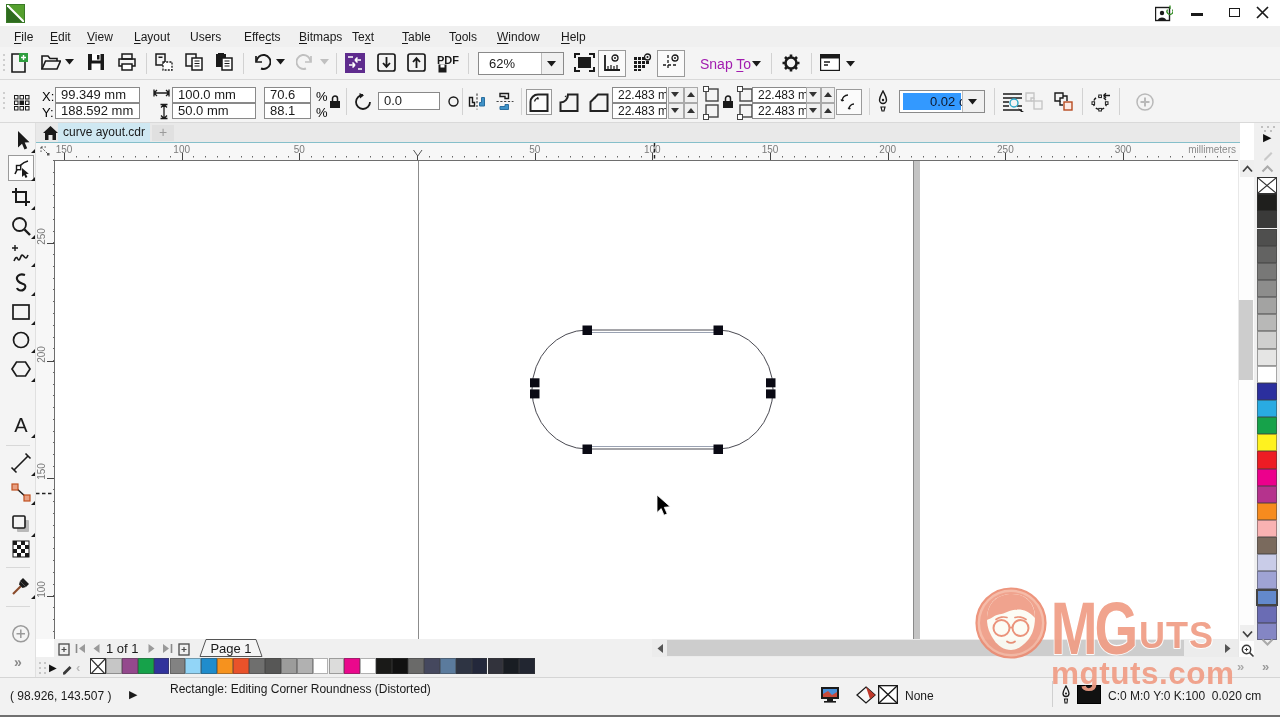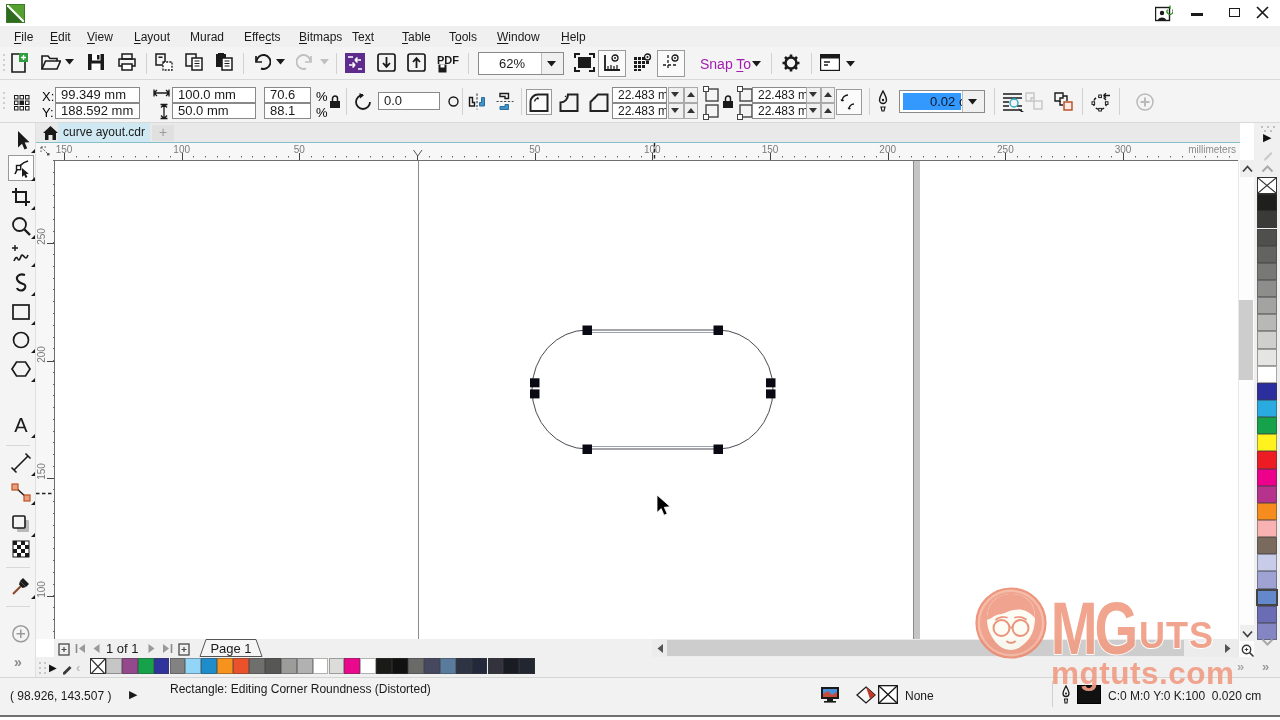--- a/index.html
+++ b/index.html
@@ -74,21 +74,21 @@
     <div class="abs" style="left:1229px;top:8px;width:11px;height:9px;border:1.6px solid #1a1a1a"></div>
     <svg class="abs" style="left:1256px;top:6px" width="13" height="13">
       <path d="M1 1 L12 12 M12 1 L1 12" stroke="#1a1a1a" stroke-width="1.7"></path>
     </svg>
   </div>
   <div class="menubar">
     <span class="mi" style="left:14px"><u>F</u>ile</span>
     <span class="mi" style="left:50px"><u>E</u>dit</span>
     <span class="mi" style="left:87px"><u>V</u>iew</span>
     <span class="mi" style="left:134px"><u>L</u>ayout</span>
-    <span class="mi" style="left:190px">Murad</span>
+    <span class="mi" style="left:190px">Users</span>
     <span class="mi" style="left:244px">Effe<u>c</u>ts</span>
     <span class="mi" style="left:299px"><u>B</u>itmaps</span>
     <span class="mi" style="left:352px">Te<u>x</u>t</span>
     <span class="mi" style="left:402px"><u>T</u>able</span>
     <span class="mi" style="left:449px">T<u>o</u>ols</span>
     <span class="mi" style="left:497px"><u>W</u>indow</span>
     <span class="mi" style="left:561px"><u>H</u>elp</span>
   </div>
   <div class="toolbar" id="toolbar">
 <svg class="abs" style="left:2px;top:6px" width="6" height="21">
@@ -169,21 +169,21 @@
         <rect x="1" y="1" width="17" height="17" rx="2" fill="none" stroke="#1a1a1a" stroke-width="1.7"></rect>
         <path d="M9.5 15 L9.5 6 M6 9 L9.5 5.2 L13 9" fill="none" stroke="#1a1a1a" stroke-width="1.8"></path>
       </svg>
 <span class="abs" style="left:437px;top:7px;font-size:11px;font-weight:bold;color:#1a1a1a;letter-spacing:0px">PDF</span>
 <svg class="abs" style="left:438px;top:17px" width="9" height="9">
         <rect x="0.5" y="0.5" width="8" height="8" fill="#1a1a1a"></rect>
         <rect x="2.5" y="0.5" width="4" height="3" fill="#fff"></rect>
       </svg>
 <div class="vsep" style="left:468px;top:6px;height:21px"></div>
 <div class="abs" style="left:478px;top:5px;width:86px;height:23px;background:#fff;border:1px solid #8a8a8a"></div>
-<span class="abs" style="left:499px;top:9px;font-size:13px;color:#1a1a1a">62%</span>
+<span class="abs" style="left:489px;top:9px;font-size:13px;color:#1a1a1a">62%</span>
 <div class="abs" style="left:541px;top:6px;width:22px;height:21px;background:#f0f0f0;border-left:1px solid #bbb"></div>
 <svg class="abs" style="left:547px;top:14px" width="10" height="6">
         <path d="M0 0 L9 0 L4.5 5.5 Z" fill="#1a1a1a"></path>
       </svg>
 <svg class="abs" style="left:574px;top:6px" width="21" height="19">
         <path d="M1 5 L1 1 L6 1 M15 1 L20 1 L20 5 M20 14 L20 18 L15 18 M6 18 L1 18 L1 14" fill="none" stroke="#1a1a1a" stroke-width="2"></path>
         <rect x="4" y="4" width="13" height="11" fill="#1a1a1a"></rect>
       </svg>
 <div class="vsep" style="left:603px;top:6px;height:21px"></div>
 <div class="abs" style="left:598px;top:3px;width:28px;height:27px;background:#fafafa;border:1px solid #9a9a9a"></div>

